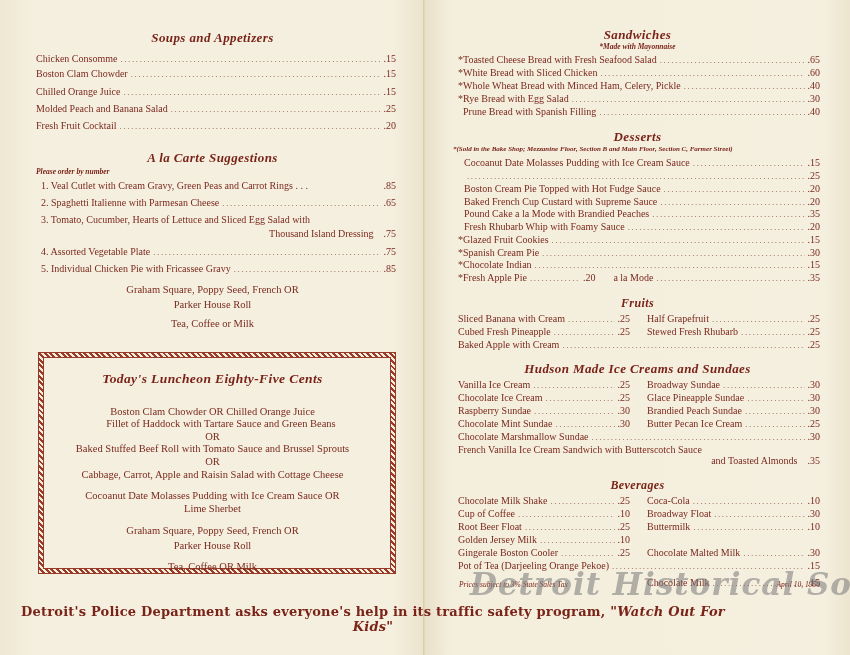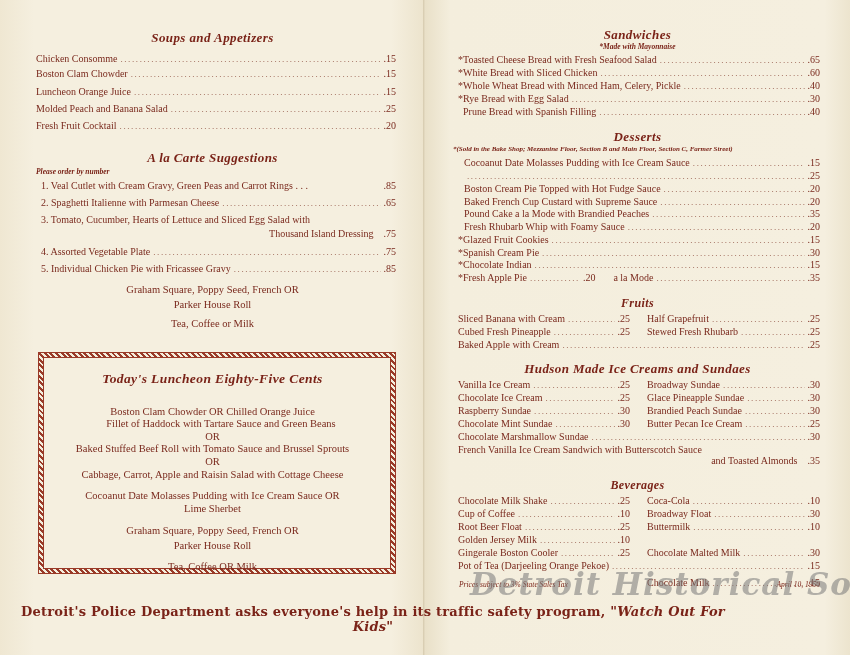--- a/index.html
+++ b/index.html
@@ -70,21 +70,21 @@
         <span class="name">Chicken Consomme</span>
         <span class="dots"></span>
         <span class="price">.15</span>
       </div>
     <div class="row" style="left:36px;width:360px;top:68px;">
         <span class="name">Boston Clam Chowder</span>
         <span class="dots"></span>
         <span class="price">.15</span>
       </div>
     <div class="row" style="left:36px;width:360px;top:86px;">
-        <span class="name">Luncheon Orange Juice</span>
+        <span class="name">Chilled Orange Juice</span>
         <span class="dots"></span>
         <span class="price">.15</span>
       </div>
     <div class="row" style="left:36px;width:360px;top:103px;">
         <span class="name">Molded Peach and Banana Salad</span>
         <span class="dots"></span>
         <span class="price">.25</span>
       </div>
     <div class="row" style="left:36px;width:360px;top:120px;">
         <span class="name">Fresh Fruit Cocktail</span>

